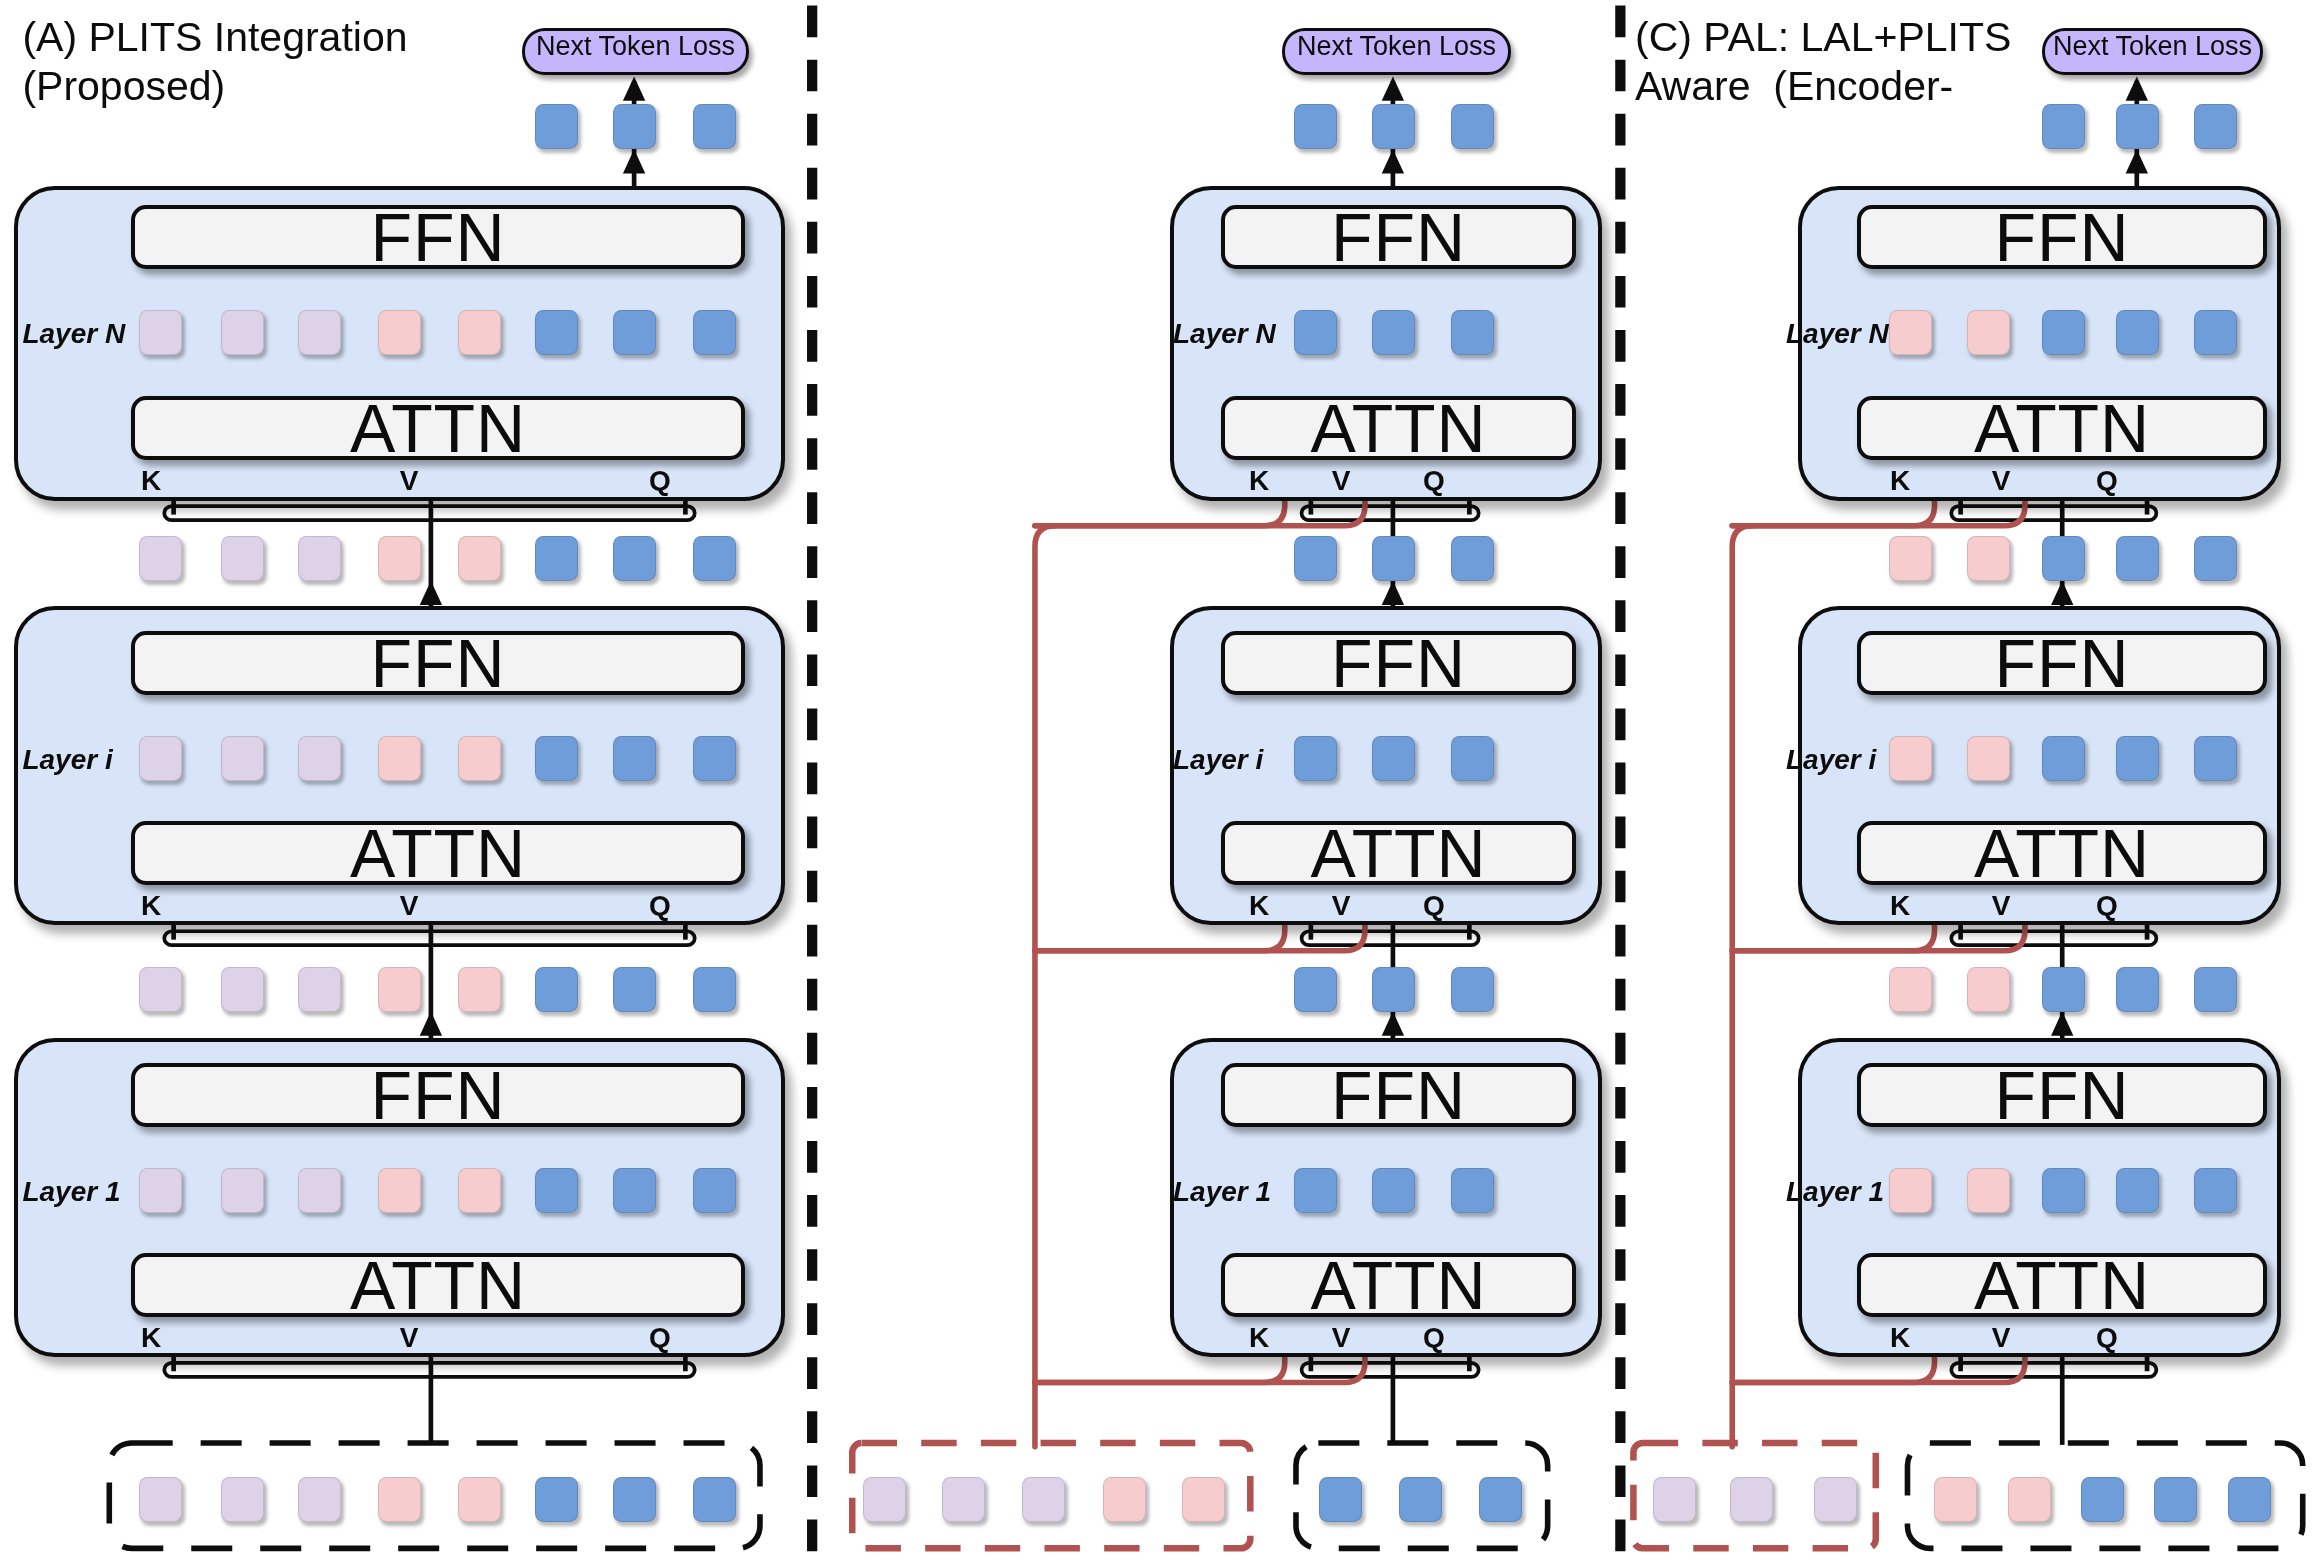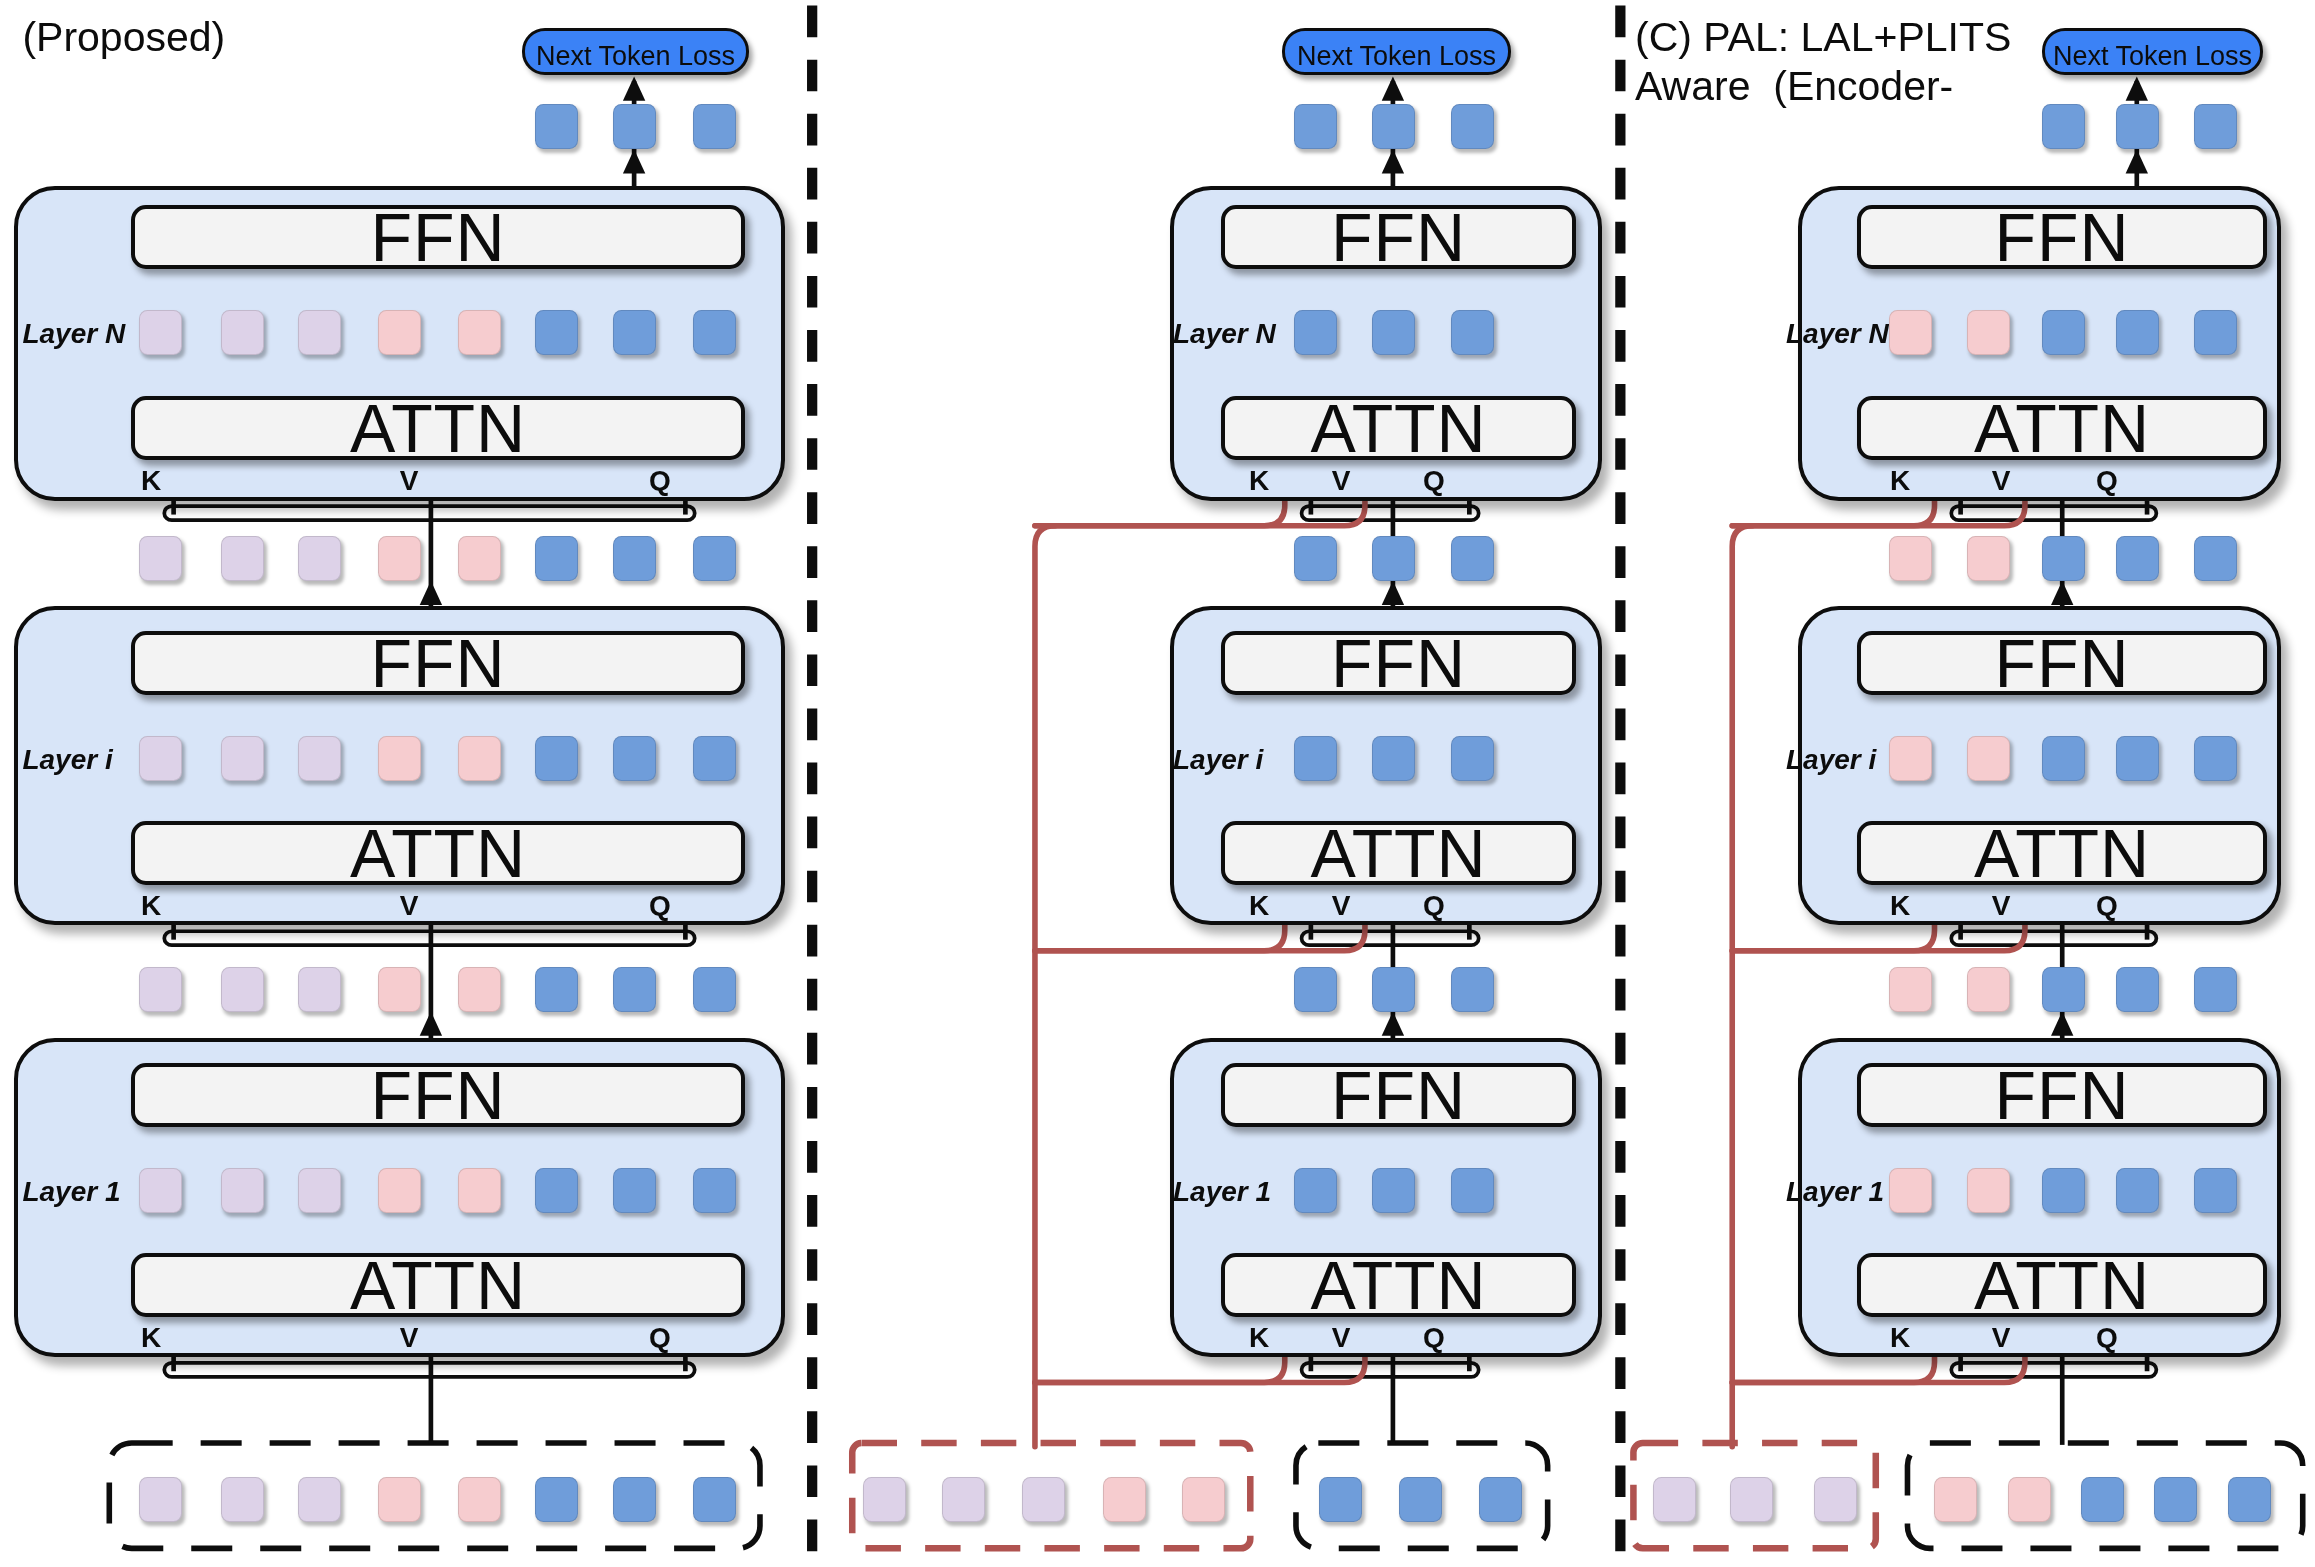--- a/index.html
+++ b/index.html
@@ -13,22 +13,22 @@
     position:absolute;background:var(--block-fill);border:4.7px solid #0d0d0d;border-radius:41px;
     box-shadow:6.5px 8.4px 9.3px rgba(0,0,0,0.30);
   }
   .op-box{
     position:absolute;background:var(--box-fill);border:4.7px solid #0d0d0d;border-radius:15px;
     display:flex;align-items:center;justify-content:center;
     box-shadow:4.7px 5.6px 6.5px rgba(0,0,0,0.35);
   }
   .op-box span{font-size:68px;color:#0c0c0c;letter-spacing:0.9px;}
   .loss-box{
-    position:absolute;background:#3b82f6;border:3.7px solid #0d0d0d;border-radius:23px;
-    display:flex;align-items:flex-end;justify-content:center;
+    position:absolute;background:#c4b5fd;border:3.7px solid #0d0d0d;border-radius:23px;
+    display:flex;align-items:flex-start;justify-content:center;
     box-shadow:3.7px 4.7px 5.6px rgba(0,0,0,0.35);
   }
   .loss-box span{font-size:27px;color:#0c0c0c;}
   .token{
     position:absolute;width:41px;height:43px;border-radius:8.4px;
     box-shadow:2.8px 3.7px 3.7px rgba(0,0,0,0.28);border:0.9px solid rgba(0,0,0,0.12);
   }
   .tok-lavender{background:var(--lavender);}
   .tok-pink{background:var(--pink);}
   .tok-blue{background:var(--blue);}
@@ -173,21 +173,21 @@
       <path d="M 2075 1415 l -13 27 h 26 z" fill="#b05350"></path>
       <path d="M 1858 1483 H 2150 Q 2172 1483 2172 1461 V 1438" stroke="#b05350" stroke-width="6" fill="none" stroke-linecap="round"></path>
       <path d="M 2172 1415 l -13 27 h 26 z" fill="#b05350"></path>
       <rect x="1752" y="1548" width="260" height="113" rx="10" fill="none" stroke="#b05350" stroke-width="7" stroke-dasharray="38 26"></rect>
       <rect x="2046" y="1548" width="424" height="113" rx="24" fill="none" stroke="#0d0d0d" stroke-width="6" stroke-dasharray="44 30"></rect>
       <line x1="2212" y1="1416" x2="2212" y2="1550" stroke="#0d0d0d" stroke-width="5"></line>
       <path d="M 2212 1414 l -12 26 h 24 z" fill="#0d0d0d"></path>
       <line x1="871" y1="6" x2="871" y2="1675" stroke="#0d0d0d" stroke-width="11" stroke-dasharray="34 24"></line>
       <line x1="1738" y1="6" x2="1738" y2="1675" stroke="#0d0d0d" stroke-width="11" stroke-dasharray="34 24"></line>
     </svg>
-<div class="abs panel-title" style="left: 22.4px; top: 13px;"><div>(Proposed)</div></div>
+<div class="abs panel-title" style="left: 22.4px; top: 13px;"><div>(A) PLITS Integration</div><div>(Proposed)</div></div>
     <div class="loss-box" style="left: 522px; top: 28px; width: 221px; height: 41px;">
       <span>Next Token Loss</span>
     </div>
     <div class="token abs tok-blue" style="left: 535px; top: 104px;"></div>
     <div class="token abs tok-blue" style="left: 613px; top: 104px;"></div>
     <div class="token abs tok-blue" style="left: 693px; top: 104px;"></div>
     <div class="layer-block" style="left: 14px; top: 186px; width: 763px; height: 307px;"></div>
     <div class="op-box" style="left: 131px; top: 205px; width: 606px; height: 56px;">
       <span>FFN</span>
     </div>

